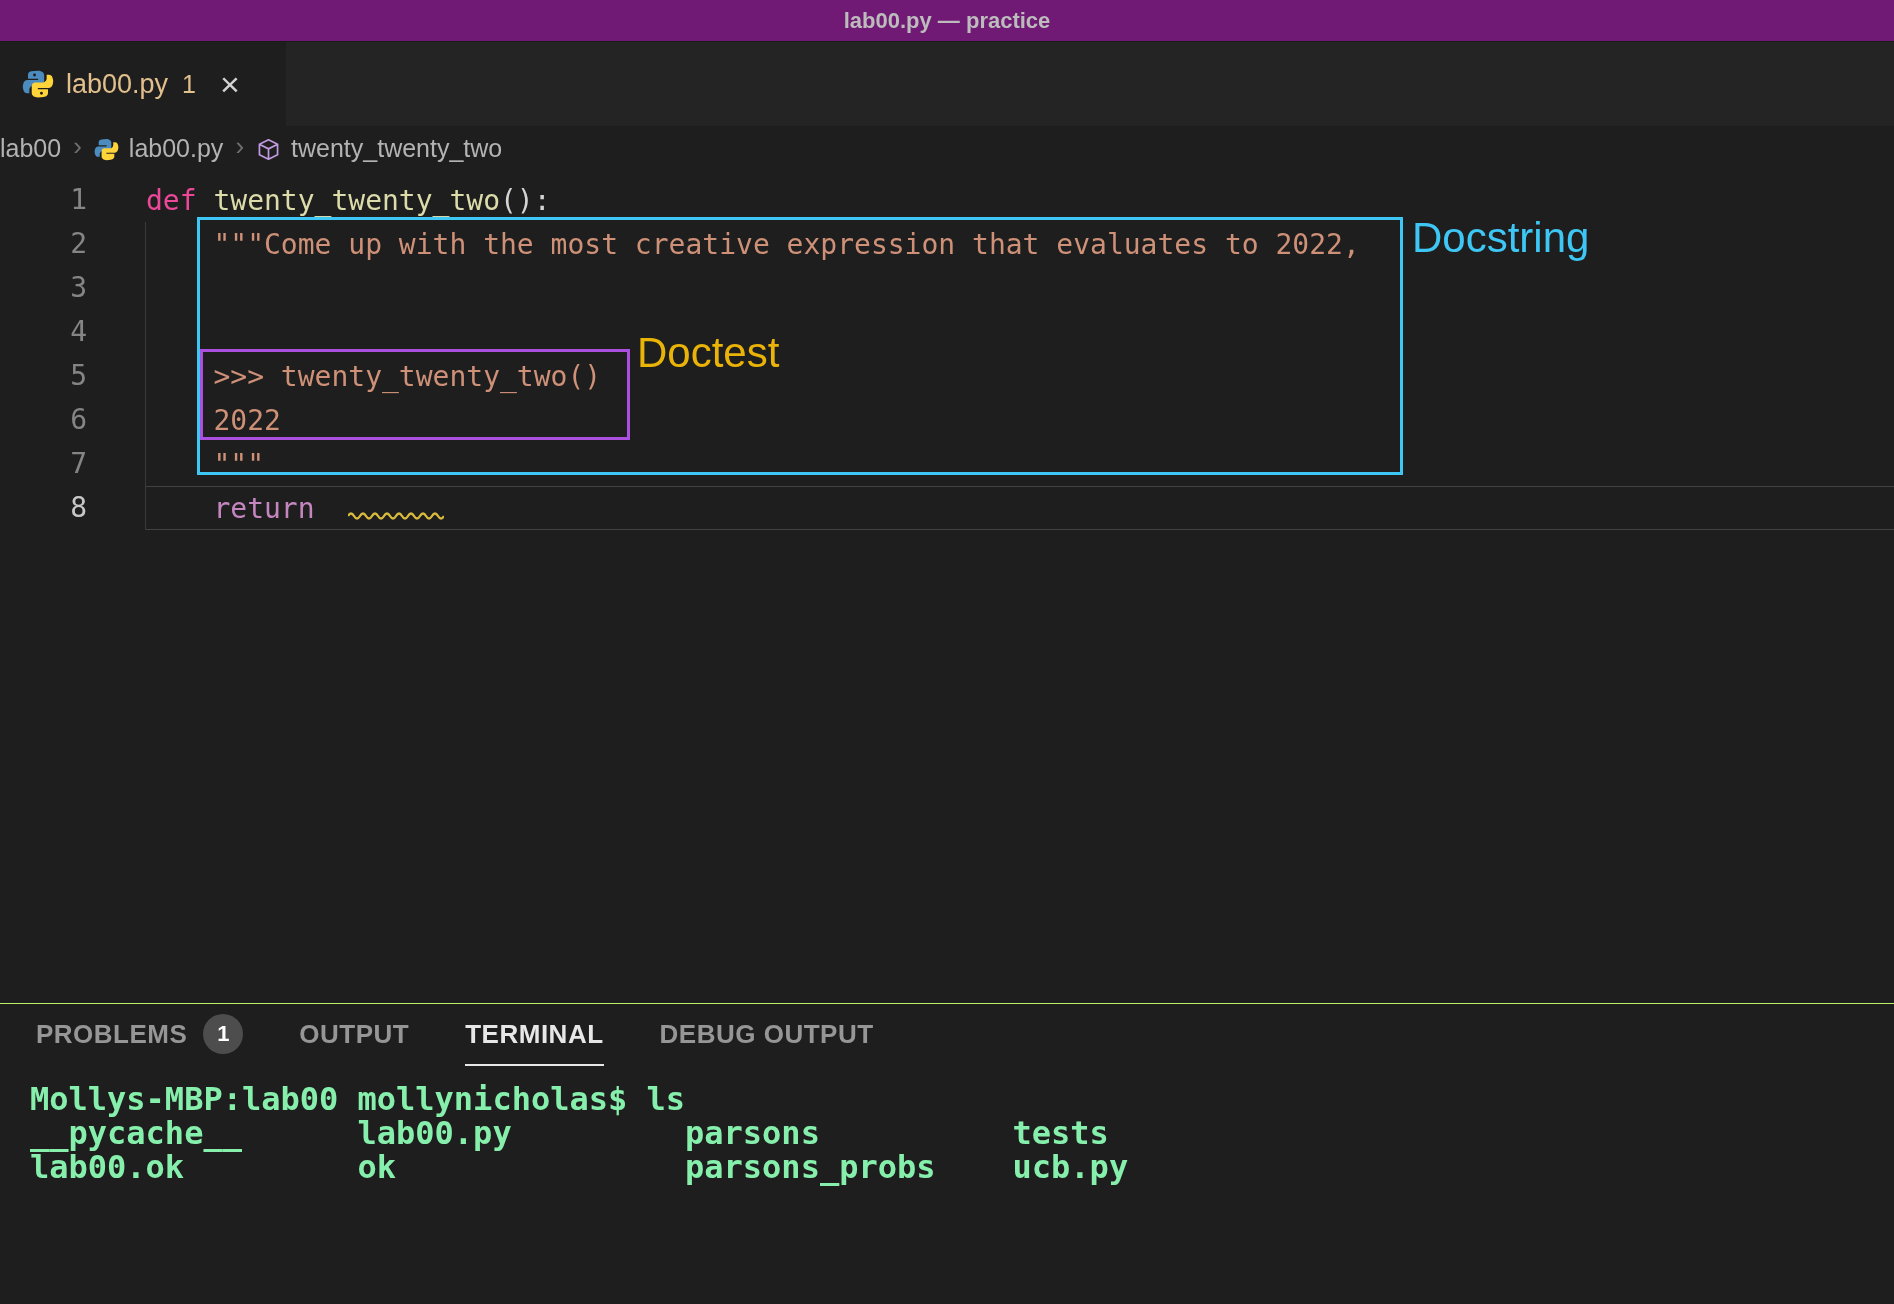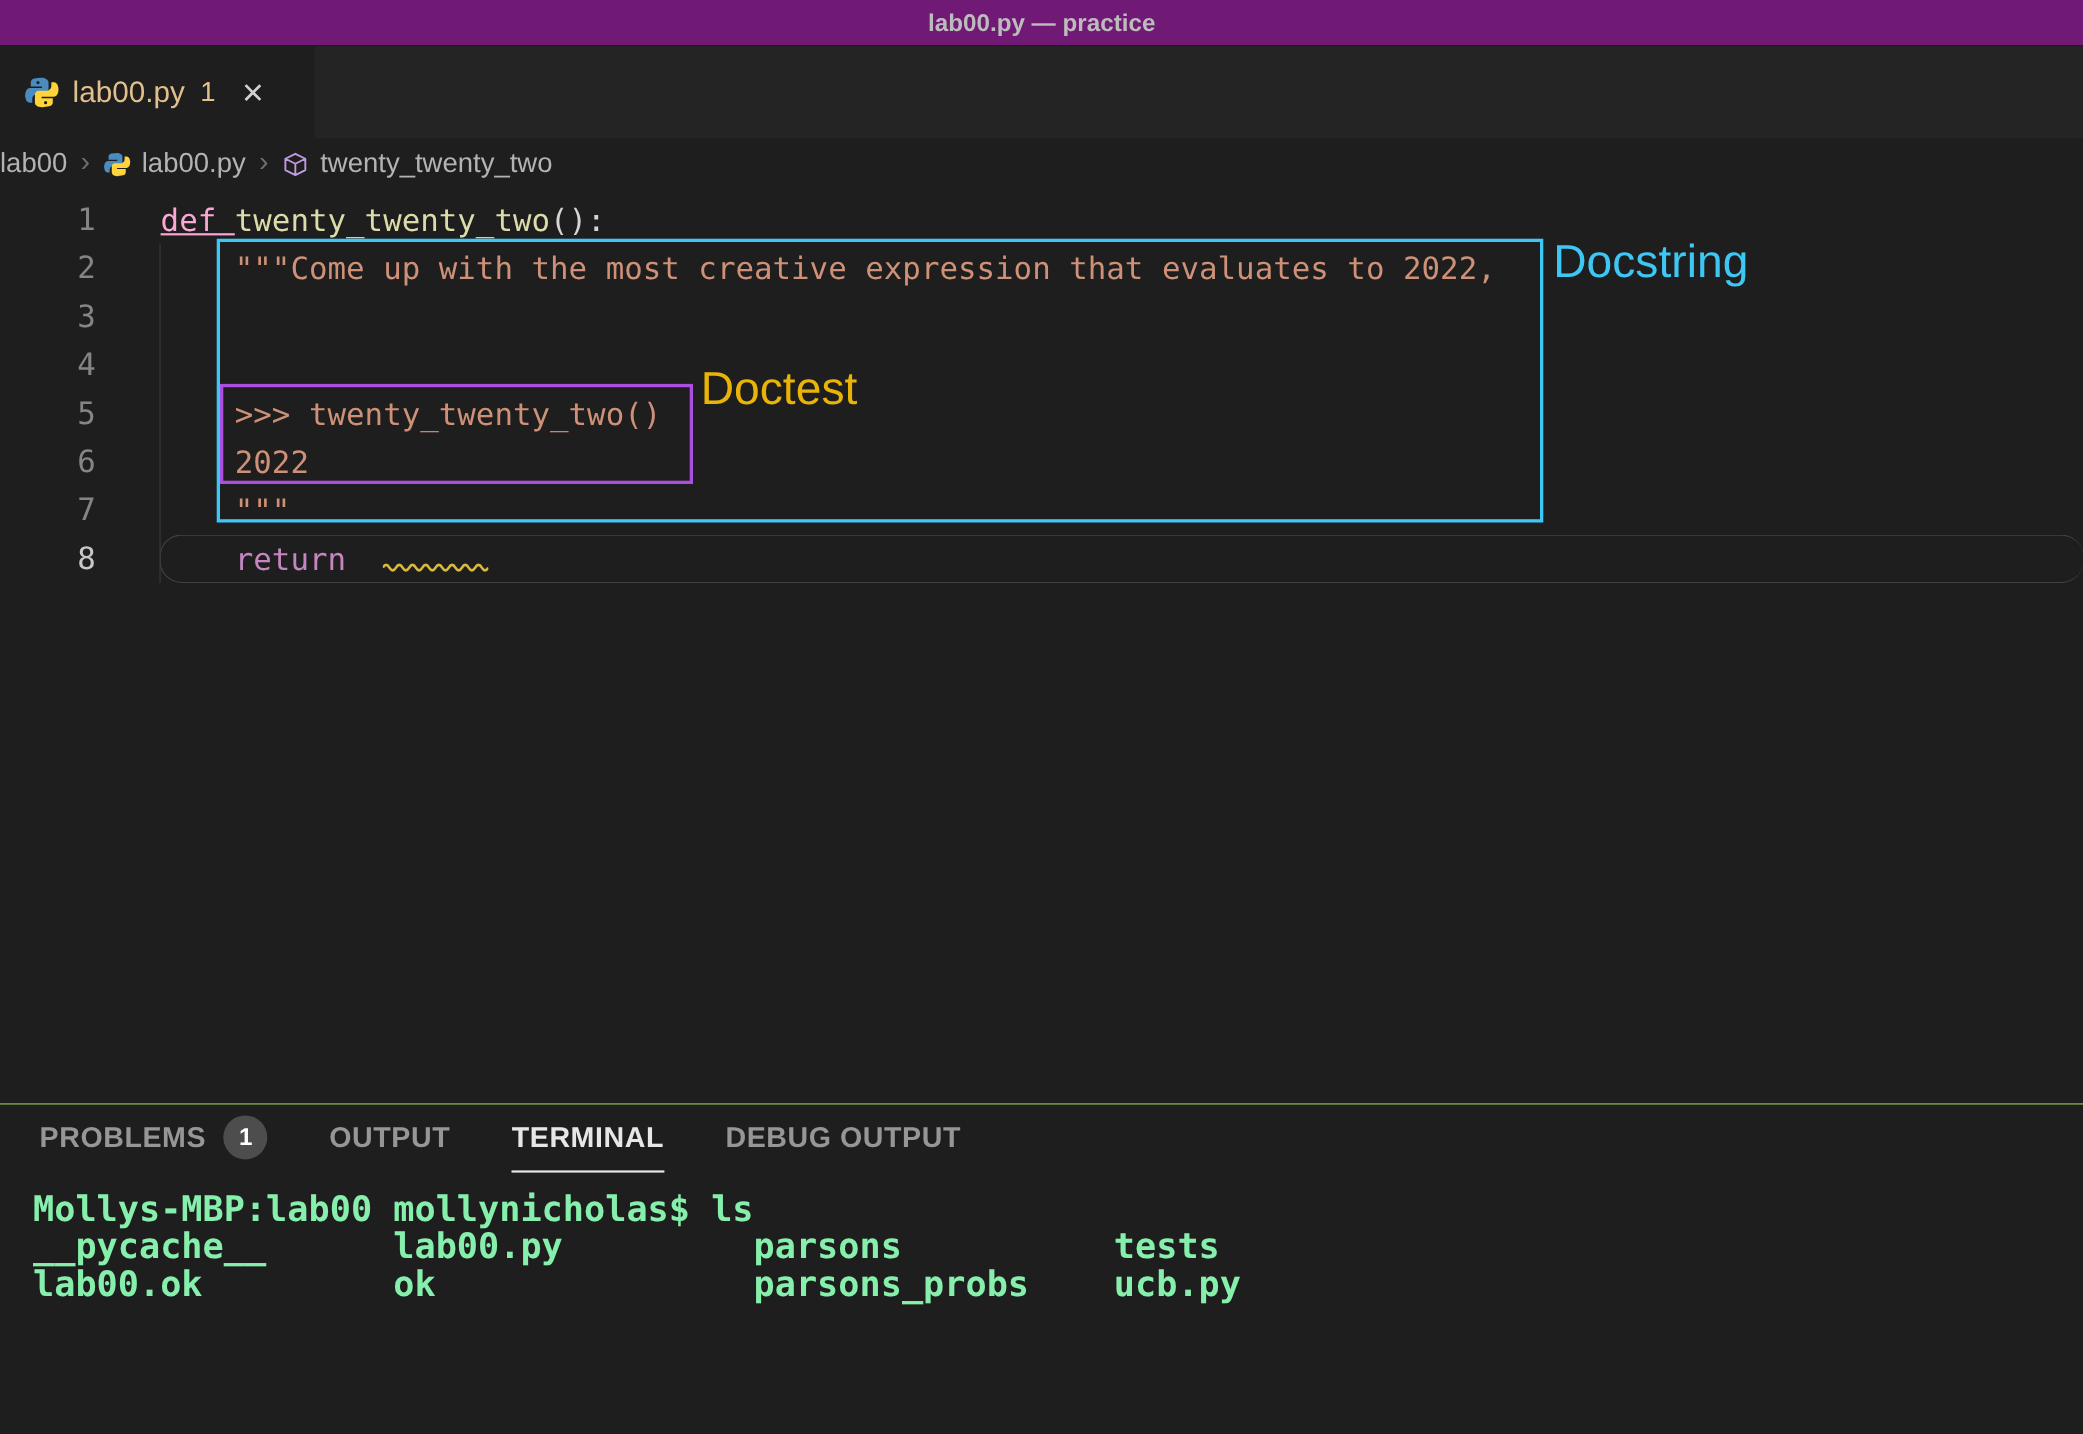--- a/index.html
+++ b/index.html
@@ -33,22 +33,22 @@
   .bc-icon svg { width:25px; height:25px; display:block; margin-top:2px; }
 
   
   .editor { position:relative; height:833px; background:#1e1e1e; padding-top:8px; }
   .code-line { display:flex; height:44px; line-height:44px;
     font-family:"DejaVu Sans Mono", monospace; font-size:28px; }
   .gutter { width:145px; flex:0 0 145px; text-align:right; padding-right:58px; color:#858585; }
   .code-content { flex:1; white-space:pre; color:#d4d4d4;
     border:1px solid transparent; border-right:none; }
   .code-line.current .gutter { color:#c8c8c8; }
-  .code-line.current .code-content { border-color:#424242;border-radius:20px; }
-  .tok-kw   { color:#f9a8d4;text-decoration:underline; }
+  .code-line.current .code-content { border-color:#424242; }
+  .tok-kw   { color:#ec4899; }
   .tok-fn   { color:#dcdcaa; }
   .tok-plain{ color:#d4d4d4; }
   .tok-str  { color:#ce9178; }
   .tok-kw2  { color:#c586c0; }
   .squiggle { display:inline-block; width:96px; height:10px; vertical-align:-2px; }
 
   .overlay { position:absolute; pointer-events:none; }
   .indent-guide { left:145px; top:52px; width:1px; height:308px; background:#3a3a3a; }
   .box-docstring { left:197px; top:47px; width:1206px; height:258px; border:3.5px solid #3ec7f4; }
   .box-doctest   { left:200px; top:179px; width:430px; height:91px; border:3.5px solid #aa4fdf; }

